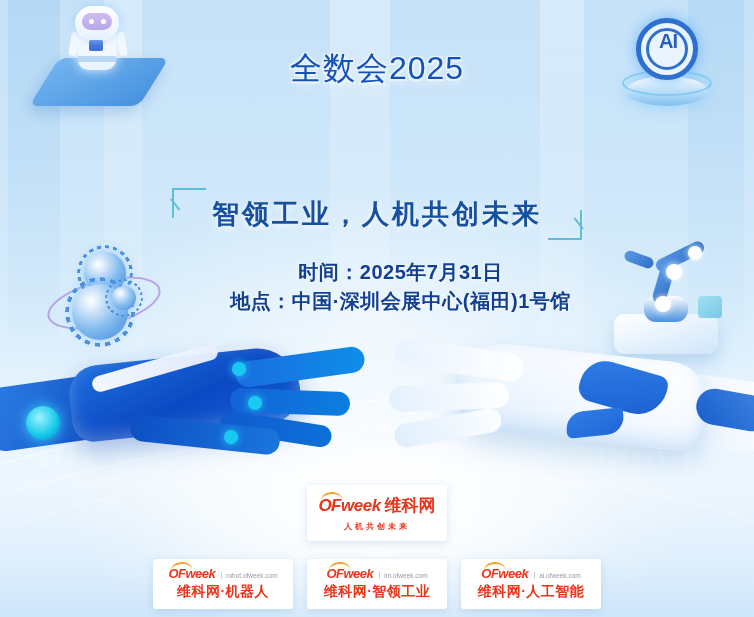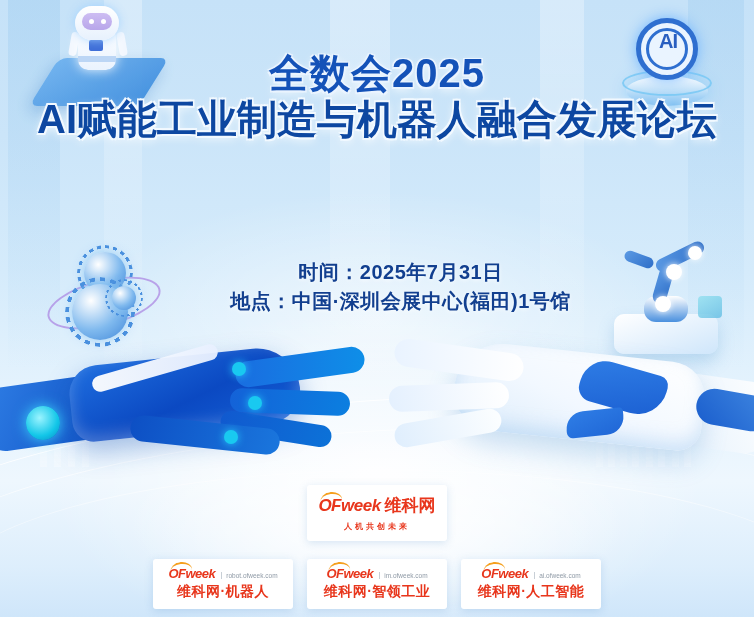--- a/index.html
+++ b/index.html
@@ -140,21 +140,21 @@
   .hand.right .f2{right:265px;top:66px;width:120px;height:26px;background:linear-gradient(260deg,#ffffff,#e4f0fe);transform:rotate(-2deg);}
   .hand.right .f3{right:272px;top:98px;width:108px;height:24px;background:linear-gradient(260deg,#fcfeff,#dfeefd);transform:rotate(-10deg);}
   .hand.right .wrist{position:absolute;right:0;top:56px;width:160px;height:72px;border-radius:28px;
     background:linear-gradient(240deg,#ffffff,#d9ebfb);transform:rotate(8deg);}
   .hand.right .cuff{position:absolute;right:4px;top:74px;width:74px;height:36px;border-radius:20px;
     background:linear-gradient(220deg,#3f86e0,#1a5ecd);transform:rotate(10deg);}
 
   
   .titles{position:absolute;left:0;right:0;top:52px;text-align:center;z-index:6;}
   .t-main{
-    font-size:40px;font-weight:700;line-height:1.06;color:#1452b8;
+    font-size:32px;font-weight:400;line-height:1.06;color:#1452b8;
     letter-spacing:1px;
     text-shadow:
       -1.5px -1.5px 0 #eaf4ff, 1.5px -1.5px 0 #eaf4ff,
       -1.5px  1.5px 0 #eaf4ff, 1.5px  1.5px 0 #eaf4ff,
       0 3px 8px rgba(255,255,255,.85);
   }
   .t-sub2{
     margin-top:4px;
     font-size:40px;font-weight:700;line-height:1.06;color:#0d47a1;
     letter-spacing:0px;
@@ -300,23 +300,29 @@
       <div class="finger f2"></div>
       <div class="finger f3"></div>
       <div class="accent"></div>
       <div class="accent2"></div>
       <div class="cuff"></div>
     </div>
   </div>
 
   <div class="titles">
     <div class="t-main">全数会2025</div>
-    <div class="t-sub2">AI赋能工业制造与机器人融合发展论坛</div>
-  </div>
-
+  </div>
+
+  <div class="slogan-wrap">
+    <div class="slogan-box">
+      <span class="br tl"></span>
+      <span class="slogan">智领工业，人机共创未来</span>
+      <span class="br br2"></span>
+    </div>
+  </div>
 
   <div class="meta">
     <div>时间：2025年7月31日</div>
     <div>地点：中国·深圳会展中心(福田)1号馆</div>
   </div>
 
   <div class="sponsors">
 
     <div class="row host">
       <div class="logo-card big">

